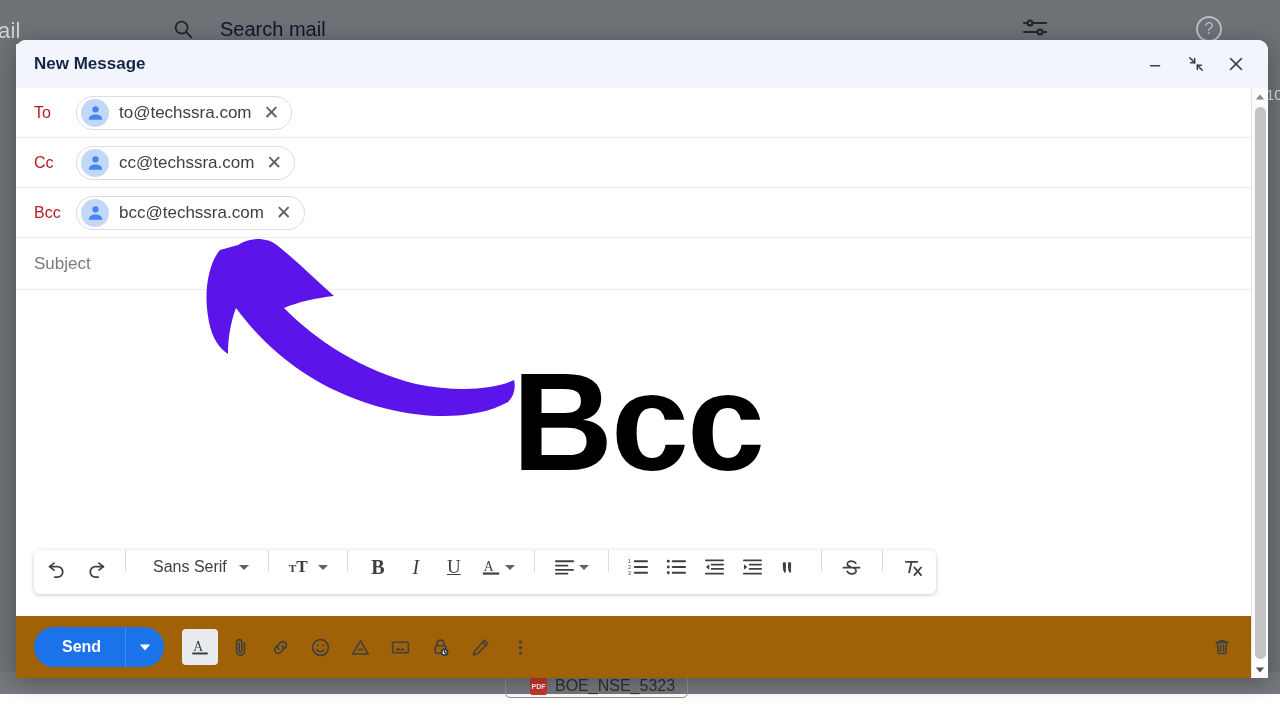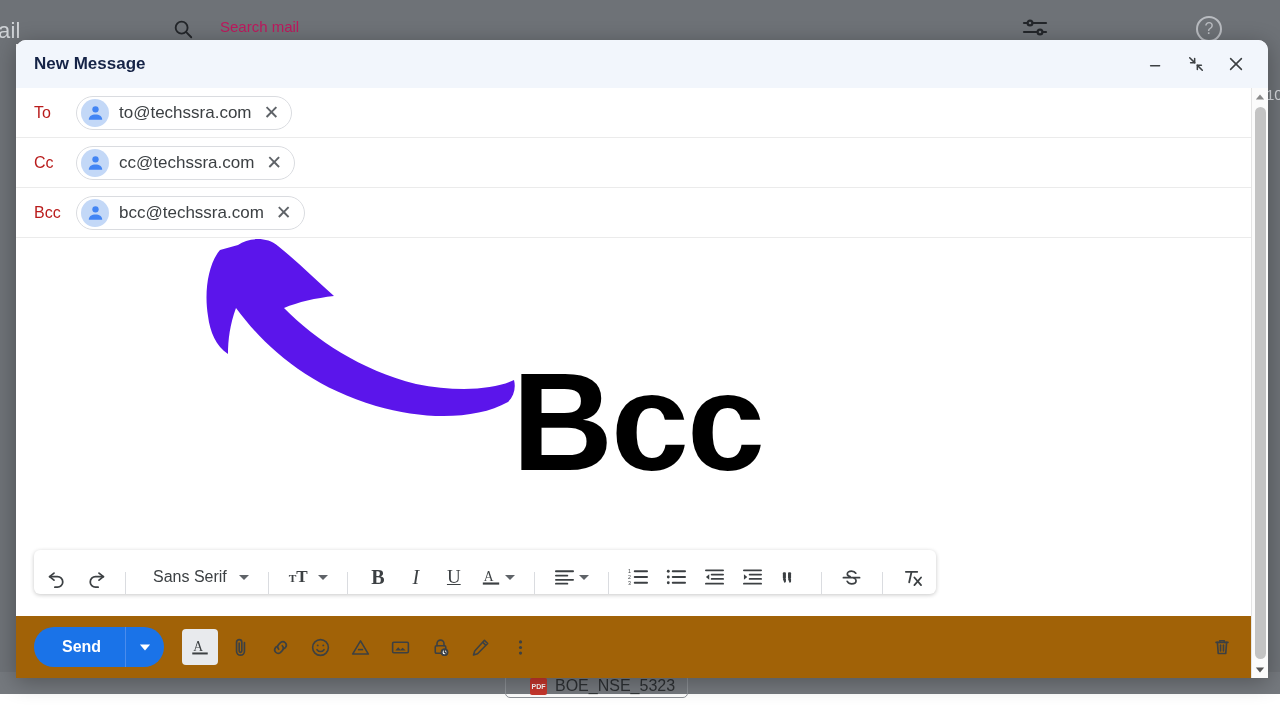--- a/index.html
+++ b/index.html
@@ -32,22 +32,22 @@
     letter-spacing: .2px;
   }
   .bg-search-icon {
     position: absolute;
     top: 18px; left: 172px;
     width: 22px; height: 22px;
   }
   .bg-search-text {
     position: absolute;
     top: 18px; left: 220px;
-    font-size: 15px;
-    color: #be185d;
+    font-size: 20px;
+    color: #0f172a;
   }
   .bg-tune-icon {
     position: absolute;
     top: 18px; left: 1022px;
     width: 26px; height: 20px;
   }
   .bg-help-icon {
     position: absolute;
     top: 16px; left: 1196px;
     width: 26px; height: 26px;
@@ -232,21 +232,21 @@
 
   
   .fmt-toolbar {
     position: absolute;
     top: 510px; left: 18px;
     height: 44px;
     background: #ffffff;
     border-radius: 6px;
     box-shadow: 0 1px 4px rgba(0,0,0,.22);
     display: flex;
-    align-items: flex-end;
+    align-items: flex-start;
     padding: 0 8px;
     gap: 8px;
   }
   .fmt-btn {
     min-width: 30px; height: 34px;
     display: flex;
     align-items: center;
     justify-content: center;
     color: #3c4043;
     cursor: pointer;
@@ -455,20 +455,23 @@
         <svg viewBox="0 0 24 24" width="19" height="19" fill="#4285f4">
           <circle cx="12" cy="8" r="4"></circle>
           <path d="M3.5 21c0-4.2 3.8-6.6 8.5-6.6s8.5 2.4 8.5 6.6z"></path>
         </svg>
       </span>
       <span class="chip-text">bcc@techssra.com</span>
       <span class="chip-x">✕</span>
     </span>
   </div>
 
+  <div class="subject-row">
+    <span class="subject-ph">Subject</span>
+  </div>
 
   <div class="body-area"></div>
 
   <div class="fmt-toolbar">
     <span class="fmt-btn">
       <svg viewBox="0 0 24 24" width="21" height="21" fill="none" stroke="#3c4043" stroke-width="2" stroke-linecap="round" stroke-linejoin="round">
         <polyline points="8,7 3,11 8,15"></polyline>
         <path d="M3 11h9a6 6 0 0 1 0 12h-3"></path>
       </svg>
     </span>

